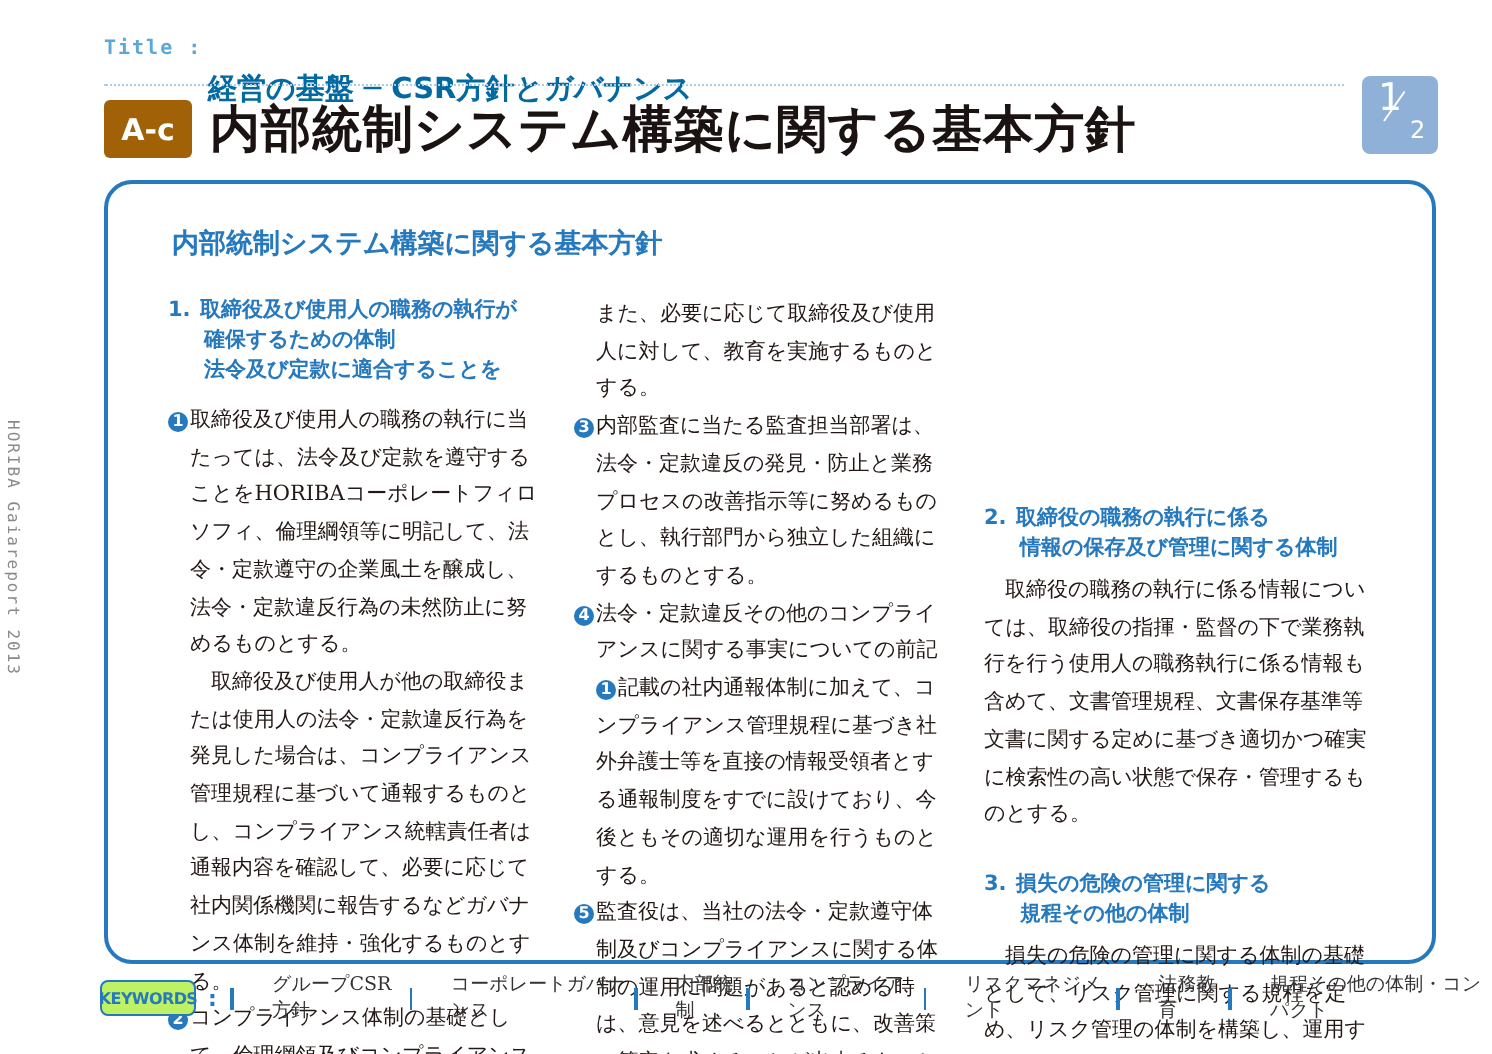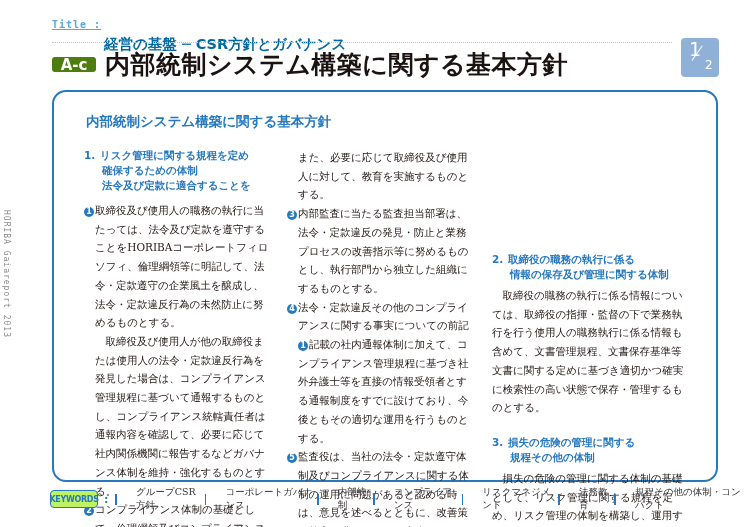--- a/index.html
+++ b/index.html
@@ -1,22 +1,22 @@
 <!DOCTYPE html>
 <html><head>
 <meta charset="utf-8">
 <style>
   html, body { margin:0; padding:0; }
   body { width:746px; height:527px; background:#ffffff; position:relative; overflow:hidden; font-family:"DejaVu Sans", sans-serif; color:#231815; }
   .title-row { position:absolute; left:52px; top:14px; height:20px; display:flex; align-items:center; }
-  .title-label { font-family:"DejaVu Sans Mono", monospace; font-weight:bold; font-size:10px; color:#5aa8d8; letter-spacing:1px; width:52px;text-decoration:underline; }
+  .title-label { font-family:"DejaVu Sans Mono", monospace; font-weight:bold; font-size:10px; color:#5aa8d8; letter-spacing:1px; width:52px; }
   .title-text { font-size:14.5px; font-weight:bold; color:#0369a1; margin-left:0px;margin-top:40px; }
   .dots { position:absolute; left:52px; top:42px; width:620px; border-top:1px dotted #a9cde6; }
   .heading-row { position:absolute; left:52px; top:49px; height:31px; display:flex; align-items:center; }
-  .badge { background:#4d7c0f; color:#fff; font-weight:bold; font-size:15px; width:44px; height:15px; border-radius:3px; display:flex; align-items:center; justify-content:center; }
+  .badge { background:#a16207; color:#fff; font-weight:bold; font-size:15px; width:44px; height:29px; border-radius:3px; display:flex; align-items:center; justify-content:center; }
   .heading { font-size:25px; font-weight:bold; margin-left:9px; letter-spacing:0.5px; color:#1a1311; }
   .pg { position:absolute; left:681px; top:38px; width:38px; height:39px; background:#8fb1d8; border-radius:4px; color:#fff; }
   .pg .n1 { position:absolute; left:8px; top:0px; font-size:19px; }
   .pg .sl { position:absolute; left:11px; top:22px; width:18px; border-top:1px solid #fff; transform:rotate(-55deg); transform-origin:left; }
   .pg .n2 { position:absolute; left:24px; top:20px; font-size:12px; }
   .box { position:absolute; left:52px; top:90px; width:662px; height:388px; border:2.5px solid #2779be; border-radius:14px; }
   .sec-title { position:absolute; left:86px; top:113px; font-size:13.5px; font-weight:bold; color:#2779be; }
   .col { position:absolute; top:148px; font-family:"DejaVu Serif", serif; font-size:10.5px; line-height:18.7px; color:#231815; }
   .c1 { left:84px; width:190px; }
   .c2 { left:287px; width:188px; }
@@ -61,21 +61,21 @@
 <div class="vert">
   <span>HORIBA Gaiareport 2013</span>
 </div>
 
 <div class="box"></div>
 
 <div class="sec-title">内部統制システム構築に関する基本方針</div>
 
 <div class="col c1">
   <div class="h">
-    <span class="num">1.</span><span>リスク管理に関する規程を定め</span>
+    <span class="num">1.</span><span>取締役及び使用人の職務の執行が</span>
     <span class="ind">確保するための体制</span>
     <span class="ind">法令及び定款に適合することを</span>
   </div>
   <div style="height:8px"></div>
   <p class="p ind1"><span class="circ">1</span><span>取締役及び使用人の職務の執行に当たっては、法令及び定款を遵守することをHORIBAコーポレートフィロソフィ、倫理綱領等に明記して、法令・定款遵守の企業風土を醸成し、法令・定款違反行為の未然防止に努めるものとする。</span></p>
   <p class="p ind2 first">取締役及び使用人が他の取締役または使用人の法令・定款違反行為を発見した場合は、コンプライアンス管理規程に基づいて通報するものとし、コンプライアンス統轄責任者は通報内容を確認して、必要に応じて社内関係機関に報告するなどガバナンス体制を維持・強化するものとする。</p>
   <p class="p ind1"><span class="circ">2</span><span>コンプライアンス体制の基礎として、倫理綱領及びコンプライアンス管理規程を定めており、今後とも、取締役及び使用人全員へのこれらの浸透を図り、内部統制システムの構築・整備・維持・向上の推進を図るものとする。</span></p>
 </div>
 
 <div class="col c2">

